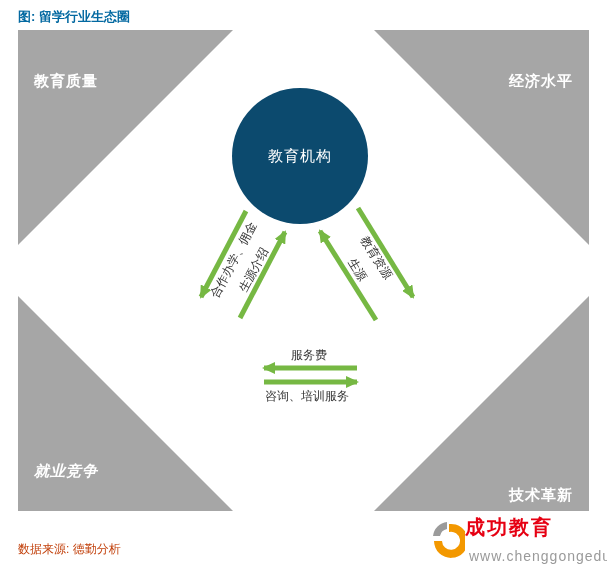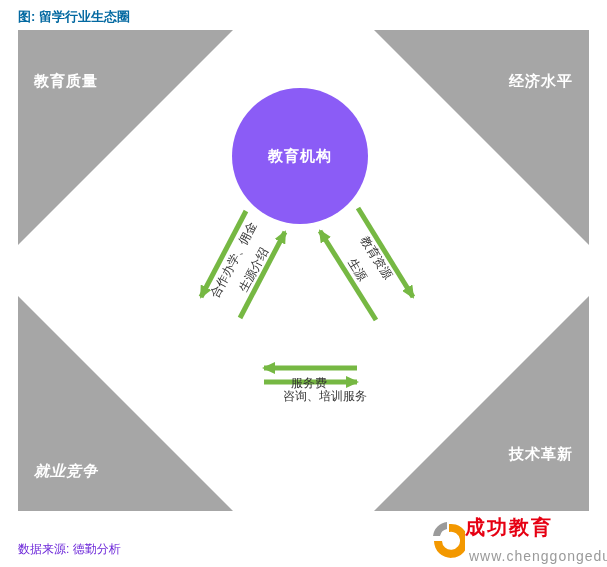--- a/index.html
+++ b/index.html
@@ -42,29 +42,29 @@
     position: absolute;
     color: #ffffff;
     font-weight: 700;
     font-size: 15px;
     letter-spacing: 1px;
     white-space: nowrap;
   }
   .corner-label.tl { left: 16px; top: 42px; }
   .corner-label.tr { right: 16px; top: 42px; }
   .corner-label.bl { left: 16px; top: 432px; font-style: italic; }
-  .corner-label.br { right: 16px; top: 415px; margin-left: 32px; }
+  .corner-label.br { right: 16px; top: 456px; margin-left: 32px; }
   .node {
     position: absolute;
     width: 136px;
     height: 136px;
     border-radius: 50%;
-    background: #8b5cf6;
+    background: #0c4a6e;
     color: #ffffff;
-    font-weight: 700;
+    font-weight: 400;
     font-size: 15px;
     letter-spacing: 1px;
     display: flex;
     align-items: center;
     justify-content: center;
     white-space: nowrap;
   }
   .node.top   { left: 214px; top: 58px; }
   .node.left  { left: 100px; top: 275px; }
   .node.right { left: 347px; top: 274px; }
@@ -84,21 +84,21 @@
     white-space: nowrap;
     transform: translate(-50%, -50%);
   }
   .edge-label.rot-left  { transform: translate(-50%, -50%) rotate(-62deg); }
   .edge-label.rot-right { transform: translate(-50%, -50%) rotate(58deg); }
   .source-note {
     position: absolute;
     left: 18px;
     top: 541px;
     font-size: 12px;
-    color: #6d28d9;
+    color: #c2410c;
   }
   .brand {
     position: absolute;
     left: 425px;
     top: 508px;
     width: 182px;
     height: 56px;
   }
   .brand-icon { position: absolute; left: 2px; top: 4px; }
   .brand-name {
@@ -159,22 +159,22 @@
     <line x1="340" y1="178" x2="395" y2="267" marker-end="url(#ah)"></line>
     <line x1="358" y1="290" x2="302" y2="201" marker-end="url(#ah)"></line>
     <line x1="339" y1="338" x2="246" y2="338" marker-end="url(#ah)"></line>
     <line x1="246" y1="352" x2="339" y2="352" marker-end="url(#ah)"></line>
   </svg>
 
   <div class="edge-label rot-left" style="left:216px; top:230px;">合作办学、佣金</div>
   <div class="edge-label rot-left" style="left:236px; top:240px;">生源介绍</div>
   <div class="edge-label rot-right" style="left:358px; top:228px;">教育资源</div>
   <div class="edge-label rot-right" style="left:339px; top:240px;">生源</div>
-  <div class="edge-label" style="left:291px; top:325px;margin-top:28px;">服务费</div>
-  <div class="edge-label" style="left:307px; top:366px;">咨询、培训服务</div>
+  <div class="edge-label" style="left:291px; top:325px;">服务费</div>
+  <div class="edge-label" style="left:289px; top:366px;">咨询、培训服务</div>
 
   <div class="node top">教育机构</div>
 
 </div>
 
 <div class="source-note">数据来源: 德勤分析</div>
 
 <div class="brand">
   <svg class="brand-icon" width="38" height="48" viewBox="0 0 38 48">
     <path d="M20,10 A16,16 0 0 0 6,24 L13,24 A9,9 0 0 1 20,17 Z" fill="#9b9b9b"></path>

